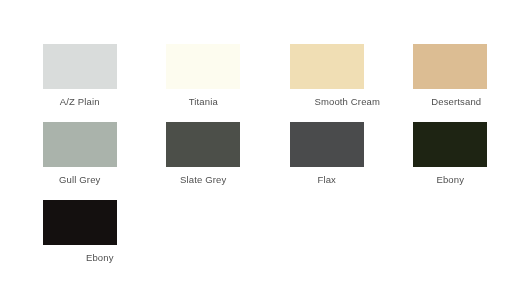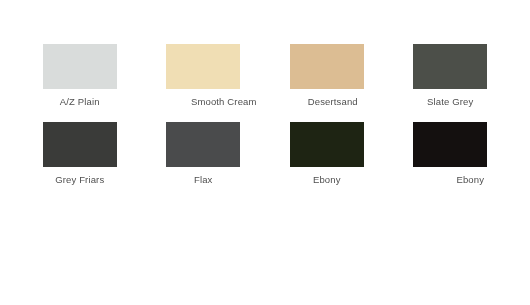--- a/index.html
+++ b/index.html
@@ -49,34 +49,38 @@
 </style>
 </head>
 <body style="background-color: rgb(255, 255, 255);">
 
 <div class="palette">
     <div class="swatch-cell">
       <div class="swatch-chip" style="background-color: rgb(217, 220, 219);"></div>
       <div class="swatch-label" style="color: rgb(79, 79, 79);">A/Z Plain</div>
     </div>
     <div class="swatch-cell">
+      <div class="swatch-chip" style="background-color: rgb(253, 252, 239);"></div>
+      <div class="swatch-label" style="color: rgb(79, 79, 79);">Titania</div>
+    </div>
+    <div class="swatch-cell">
       <div class="swatch-chip" style="background-color: rgb(240, 222, 180);"></div>
       <div class="swatch-label" style="color: rgb(79, 79, 79); margin-left: 41px;">Smooth Cream</div>
     </div>
     <div class="swatch-cell">
       <div class="swatch-chip" style="background-color: rgb(220, 189, 147);"></div>
       <div class="swatch-label" style="color: rgb(79, 79, 79); margin-left: 12px;">Desertsand</div>
     </div>
     <div class="swatch-cell">
+      <div class="swatch-chip" style="background-color: rgb(170, 179, 171);"></div>
+      <div class="swatch-label" style="color: rgb(79, 79, 79);">Gull Grey</div>
+    </div>
+    <div class="swatch-cell">
       <div class="swatch-chip" style="background-color: rgb(76, 79, 73);"></div>
       <div class="swatch-label" style="color: rgb(79, 79, 79); text-align: center;">Slate Grey</div>
-    </div>
-    <div class="swatch-cell">
-      <div class="swatch-chip" style="background-color: rgb(58, 59, 57);"></div>
-      <div class="swatch-label" style="color: rgb(79, 79, 79);">Grey Friars</div>
     </div>
     <div class="swatch-cell">
       <div class="swatch-chip" style="background-color: rgb(74, 75, 76);"></div>
       <div class="swatch-label" style="color: rgb(79, 79, 79);">Flax</div>
     </div>
     <div class="swatch-cell">
       <div class="swatch-chip" style="background-color: rgb(30, 36, 19);"></div>
       <div class="swatch-label" style="color: rgb(79, 79, 79);">Ebony</div>
     </div>
     <div class="swatch-cell">

